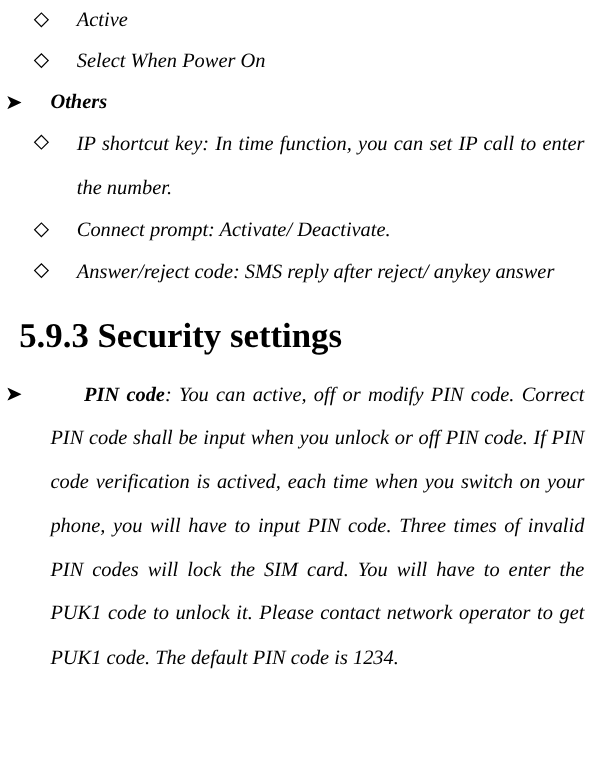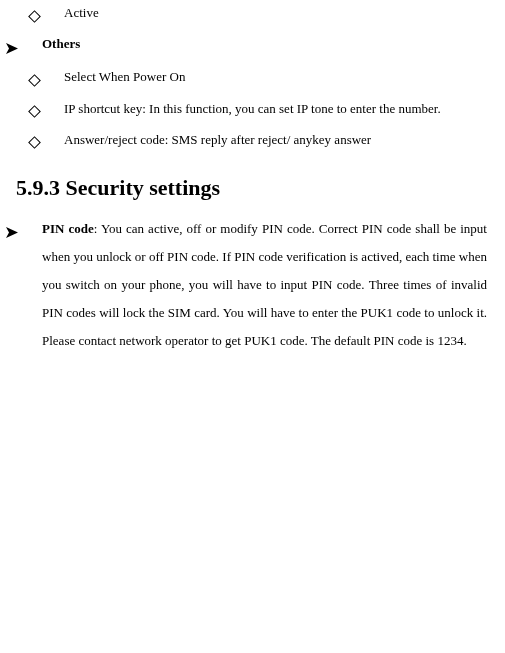--- a/index.html
+++ b/index.html
@@ -17,37 +17,39 @@
       line-height: 2.0;
     }
     .bullet-col {
       flex: 0 0 36px;
       text-align: left;
       font-size: 14px;
       padding-top: 2px;
     }
     .content {
       flex: 1;
-      font-size: 13px;
+      font-size: 17px;
       text-align: justify;
       text-justify: inter-word;
+      font-style: italic;
     }
     .content-bold {
       font-weight: bold;
     }
     .heading {
-      font-size: 22px;
+      font-size: 29px;
       font-weight: bold;
       margin: 18px 0 14px 16px;
     }
     .para {
       line-height: 2.15;
     }
     .bold-inline {
       font-weight: bold;
+      margin-left: 28px;
     }
     .l3-row .bullet-col {
       flex: 0 0 36px;
       padding-left: 0;
       text-align: left;
     }
     .l3-row {
       margin-left: 28px;
     }
     .l2-row {
@@ -77,40 +79,44 @@
 </head>
 <body>
 
 <div>
 
   <div class="row l3-row">
     <div class="bullet-col"><span class="diamond-outline"></span></div>
     <div class="content">Active</div>
   </div>
 
+  <div class="row l3-row">
+    <div class="bullet-col"><span class="diamond-outline"></span></div>
+    <div class="content">Select When Power On</div>
+  </div>
+
   <div class="row l2-row">
     <div class="bullet-col">
       <span class="arrow-right"><svg width="12" height="11" viewBox="0 0 12 11">
             <polygon points="0,0 12,5.5 0,11 3,5.5" fill="#000"></polygon>
           </svg></span>
     </div>
     <div class="content content-bold">Others</div>
   </div>
 
   <div class="row l3-row">
     <div class="bullet-col"><span class="diamond-outline"></span></div>
-    <div class="content">Select When Power On</div>
+    <div class="content para">IP shortcut key: In time function, you can set IP call to enter the number.</div>
   </div>
+
 
   <div class="row l3-row">
     <div class="bullet-col"><span class="diamond-outline"></span></div>
-    <div class="content para">IP shortcut key: In this function, you can set IP tone to enter the number.</div>
+    <div class="content">Connect prompt: Activate/ Deactivate.</div>
   </div>
-
-
 
   <div class="row l3-row">
     <div class="bullet-col"><span class="diamond-outline"></span></div>
     <div class="content para">Answer/reject code: SMS reply after reject/ anykey answer</div>
   </div>
 
 
   <div class="heading">5.9.3  Security settings</div>
 
   <div class="row l2-row">

